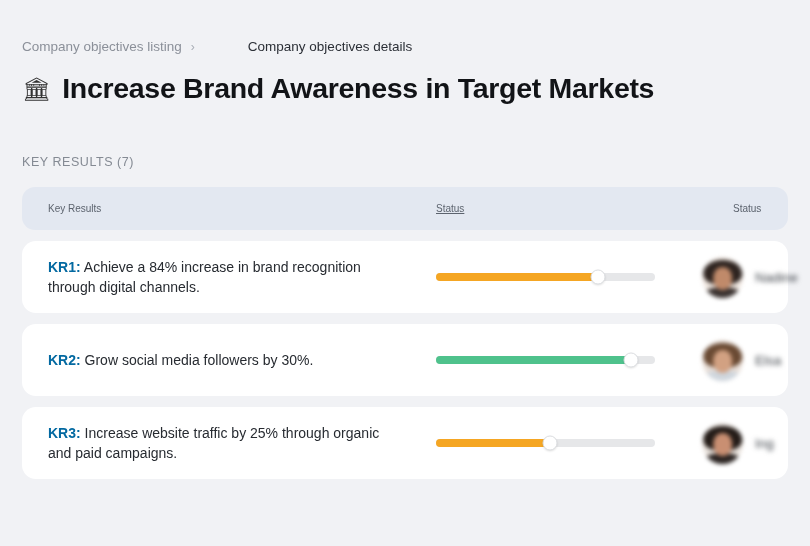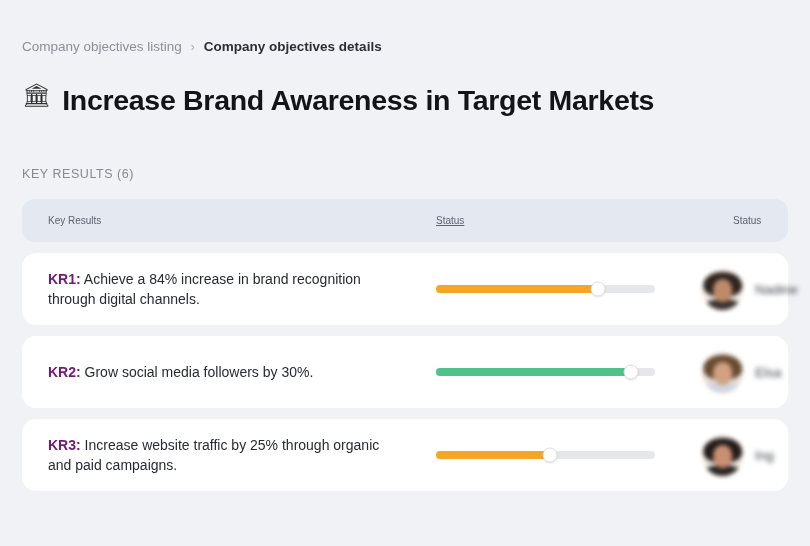--- a/index.html
+++ b/index.html
@@ -37,22 +37,23 @@
     color: #8b9099;
     white-space: nowrap;
   }
   .crumb-sep {
     color: #a9aeb6;
     font-size: 12px;
     transform: translateY(-0.5px);
   }
   .crumb-current {
     color: #2b2f36;
-    font-weight: 700;
+    font-weight: 400;
     white-space: nowrap;
+    margin-left: 44px;
   }
 
   
   .title-row {
     display: flex;
     align-items: center;
     gap: 11px;
     margin-top: 15px;
   }
   .title-icon {
@@ -60,21 +61,20 @@
     line-height: 1;
     filter: grayscale(1) contrast(0.85);
     transform: translateY(1px);
   }
   .page-title {
     font-size: 28.5px;
     font-weight: 700;
     letter-spacing: -0.3px;
     color: #121417;
     line-height: 34px;
-    margin-top: 12px;
   }
 
   
   .section-label {
     margin-top: 50px;
     font-size: 12.5px;
     letter-spacing: 0.55px;
     color: #848a93;
     font-weight: 400;
   }
@@ -113,21 +113,21 @@
   }
 
   .kr-text {
     font-size: 14px;
     line-height: 20px;
     color: #272b31;
     max-width: 350px;
   }
   .kr-label {
     font-weight: 700;
-    color: #701a75;
+    color: #0369a1;
   }
 
   
   .slider {
     position: relative;
     width: 219px;
     height: 8px;
     background: #e6e7e9;
     border-radius: 5px;
   }
@@ -214,21 +214,21 @@
     <span class="crumb-link">Company objectives listing</span>
     <span class="crumb-sep">›</span>
     <span class="crumb-current">Company objectives details</span>
   </nav>
 
   <div class="title-row">
     <span class="title-icon">🏛</span>
     <h1 class="page-title">Increase Brand Awareness in Target Markets</h1>
   </div>
 
-  <div class="section-label">KEY RESULTS (6)</div>
+  <div class="section-label">KEY RESULTS (7)</div>
 
   <div class="table">
 
     <div class="row-grid table-head">
       <div class="th">Key Results</div>
       <div class="th status">Status</div>
       <div class="th owner">Status</div>
     </div>
 
     <div id="rows-container">

